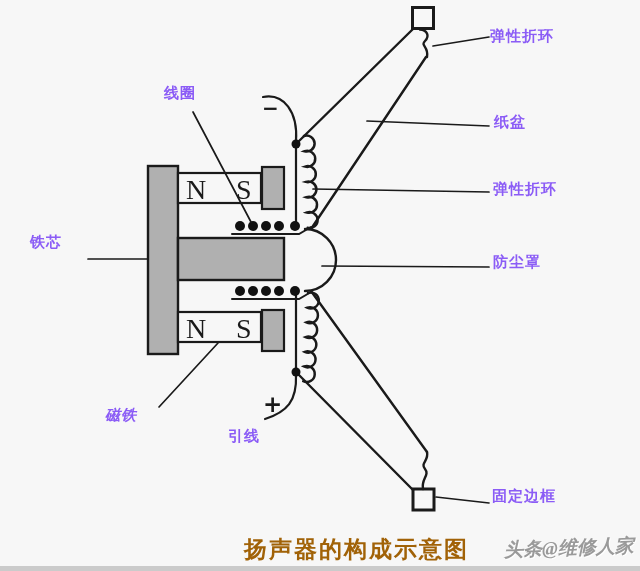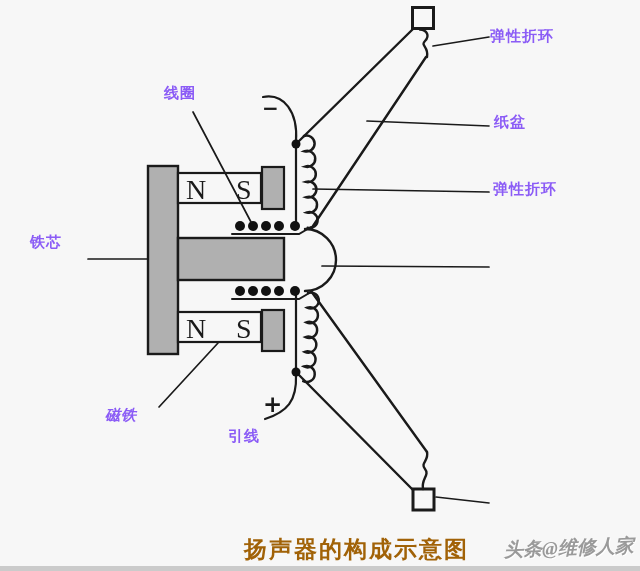--- a/index.html
+++ b/index.html
@@ -142,18 +142,20 @@
     <text class="sym" x="263" y="412" font-size="23">+</text>
   </svg>
 
   <div class="lbl" style="left:164px;top:84px;">线圈</div>
   <div class="lbl" style="left:30px;top:233px;">铁芯</div>
   <div class="lbl" style="left:105px;top:406px;font-style:italic;">磁铁</div>
   <div class="lbl" style="left:228px;top:427px;">引线</div>
   <div class="lbl" style="left:490px;top:27px;">弹性折环</div>
   <div class="lbl" style="left:494px;top:113px;">纸盆</div>
   <div class="lbl" style="left:493px;top:180px;">弹性折环</div>
+  <div class="lbl" style="left:493px;top:253px;">防尘罩</div>
+  <div class="lbl" style="left:492px;top:487px;">固定边框</div>
 
   <div class="title">扬声器的构成示意图</div>
   <div class="watermark">头条@维修人家</div>
   <div class="bottom-strip"></div>
 
 </div>
 
 </body></html>

